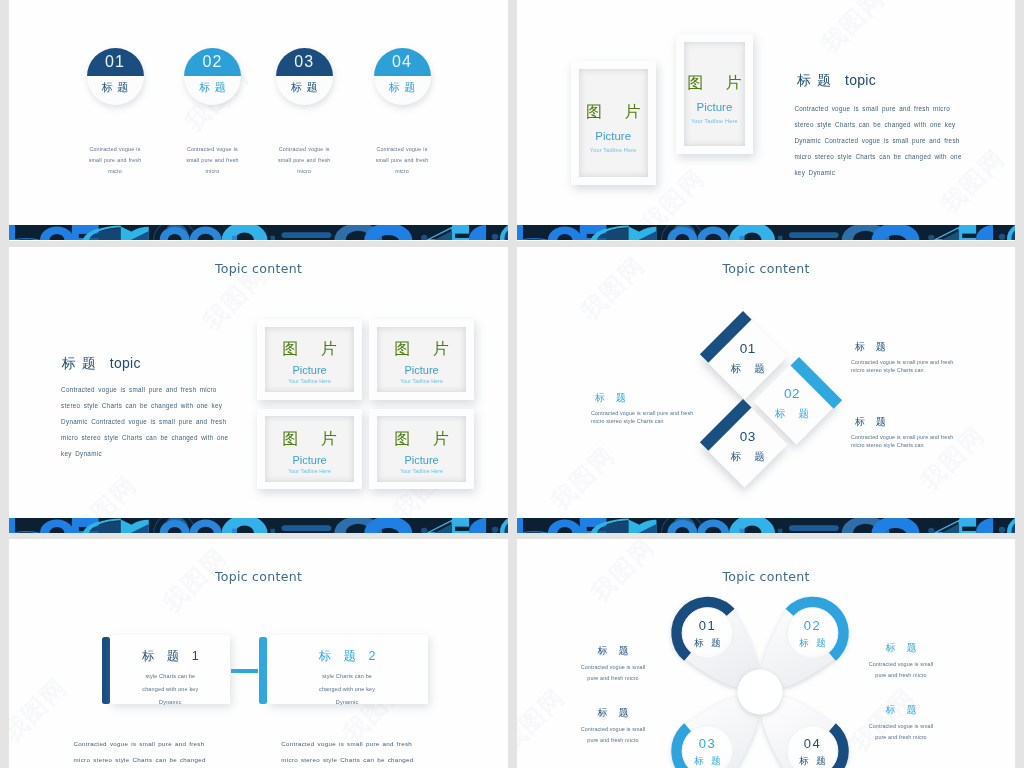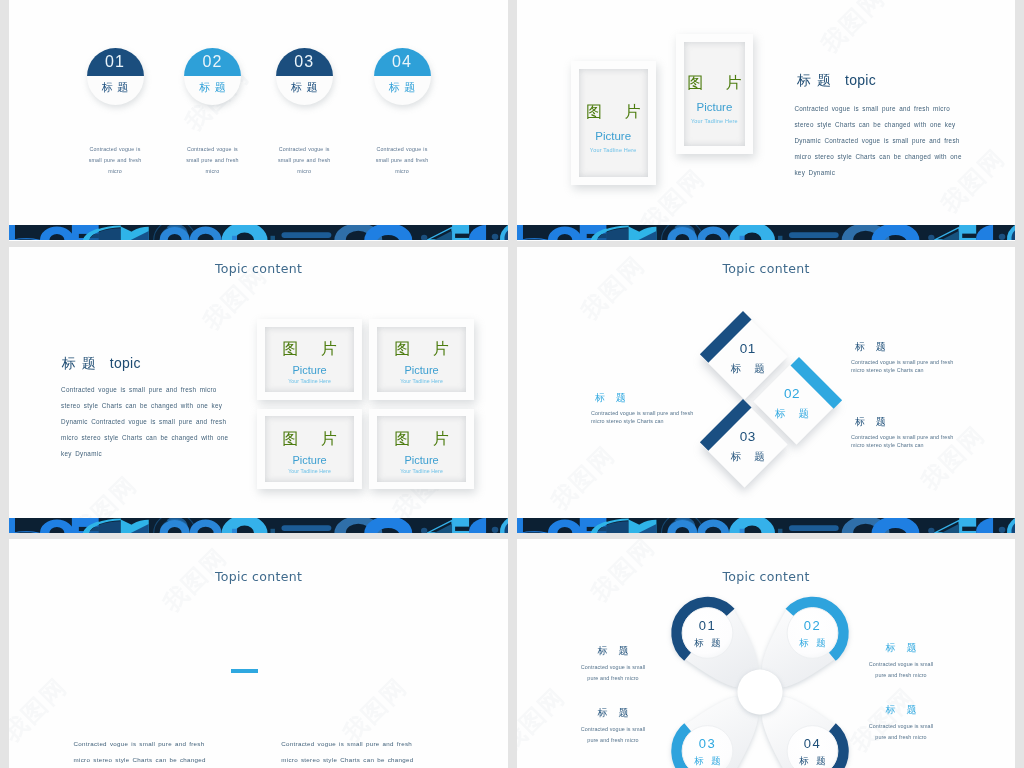--- a/index.html
+++ b/index.html
@@ -384,20 +384,34 @@
   <div class="slide s5">
     <div class="wm">
       <span class="wm-mark wm-a">我图网</span>
       <span class="wm-mark wm-b">我图网</span>
       <span class="wm-mark wm-c">我图网</span>
     </div>
     <h2 class="topic">Topic content</h2>
 
     <div class="s5-connector"></div>
 
+    <div class="card ca1">
+      <div class="card-bar dk"></div>
+      <div class="card-body">
+        <span class="card-ttl dk">标 题  1</span>
+        <p class="card-txt">style Charts can be changed with one key Dynamic</p>
+      </div>
+    </div>
+    <div class="card ca2">
+      <div class="card-bar lt"></div>
+      <div class="card-body">
+        <span class="card-ttl lt">标 题  2</span>
+        <p class="card-txt">style Charts can be changed with one key Dynamic</p>
+      </div>
+    </div>
 
     <p class="s5-cap cp1">Contracted vogue is small pure and fresh micro stereo style Charts can be changed with one key Dynamic</p>
     <p class="s5-cap cp2">Contracted vogue is small pure and fresh micro stereo style Charts can be changed with one key Dynamic</p>
   </div>
 
   <div class="slide s6">
     <div class="wm">
       <span class="wm-mark wm-a">我图网</span>
       <span class="wm-mark wm-b">我图网</span>
       <span class="wm-mark wm-c">我图网</span>

